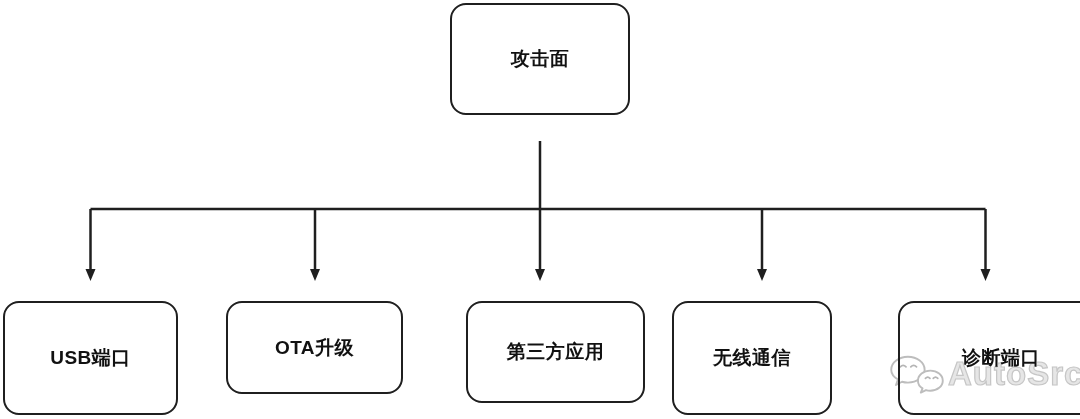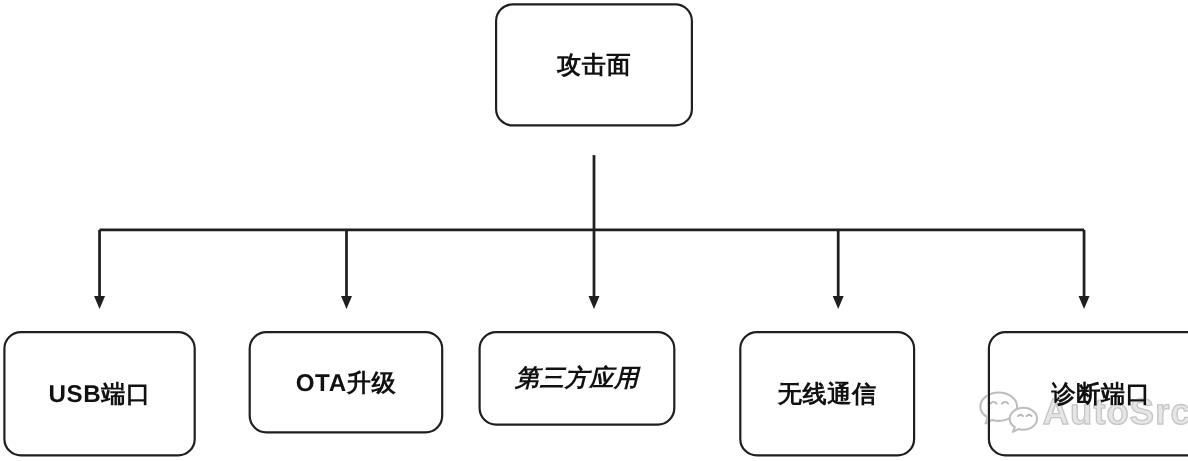--- a/index.html
+++ b/index.html
@@ -35,31 +35,31 @@
     position: absolute;
     box-sizing: border-box;
     background: var(--node-background, #ffffff);
     border: 2.5px solid var(--node-border, #1f1f1f);
     border-radius: 16px;
     display: flex;
     align-items: center;
     justify-content: center;
   }
   .node-label {
-    font-size: 22px;
+    font-size: 19px;
     font-weight: bold;
     color: var(--node-text, #111111);
     letter-spacing: 0.5px;
     white-space: nowrap;
     text-align: right;
   }
   .node-root   { left: 450px; top: 3px;   width: 180px; height: 112px; }
   .node-child1 { left: 3px;   top: 301px; width: 175px; height: 114px; }
   .node-child2 { left: 226px; top: 301px; width: 177px; height: 93px; }
-  .node-child3 { left: 435px; top: 301px; width: 179px; height: 86px; font-style: italic; }
+  .node-child3 { left: 466px; top: 301px; width: 179px; height: 102px; }
   .node-child4 { left: 672px; top: 301px; width: 160px; height: 114px; }
   .node-child5 { left: 898px; top: 301px; width: 206px; height: 114px; }
   .watermark {
     position: absolute;
     left: 888px;
     top: 350px;
     height: 48px;
     display: flex;
     align-items: center;
     mix-blend-mode: darken;

